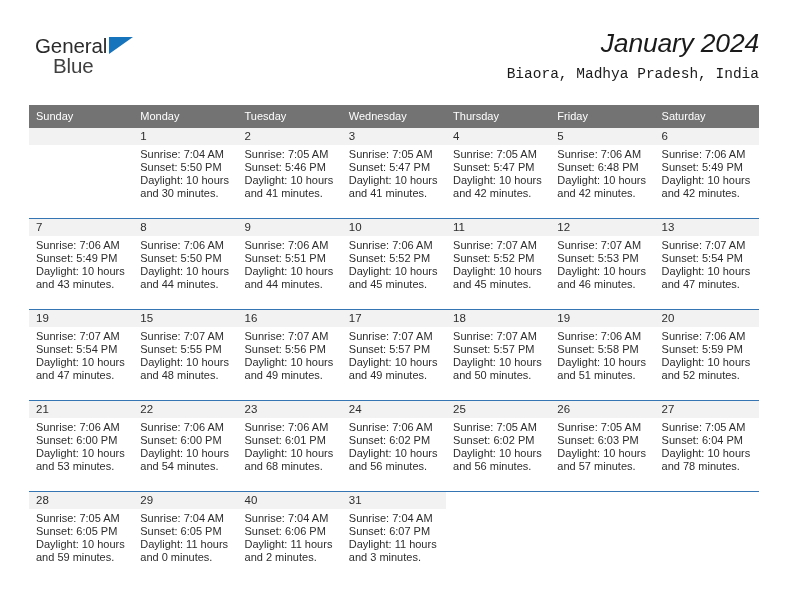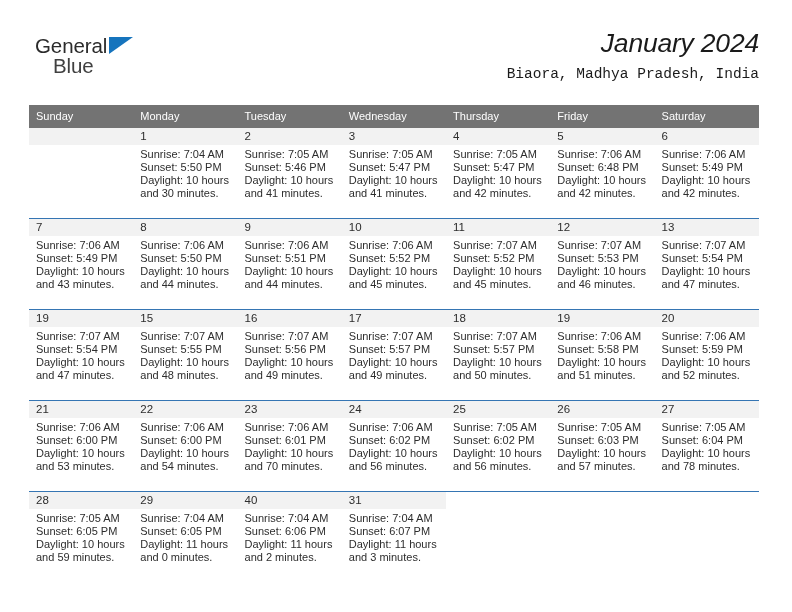--- a/index.html
+++ b/index.html
@@ -437,21 +437,21 @@
               </div>
             </div>
           </td>
           <td class="">
             <div class="cell-inner">
               <div class="daynum">23</div>
               <div class="details">
                 <div>Sunrise: 7:06 AM</div>
                 <div>Sunset: 6:01 PM</div>
                 <div>Daylight: 10 hours</div>
-                <div>and 70 minutes.</div>
+                <div>and 68 minutes.</div>
               </div>
             </div>
           </td>
           <td class="">
             <div class="cell-inner">
               <div class="daynum">24</div>
               <div class="details">
                 <div>Sunrise: 7:06 AM</div>
                 <div>Sunset: 6:02 PM</div>
                 <div>Daylight: 10 hours</div>

